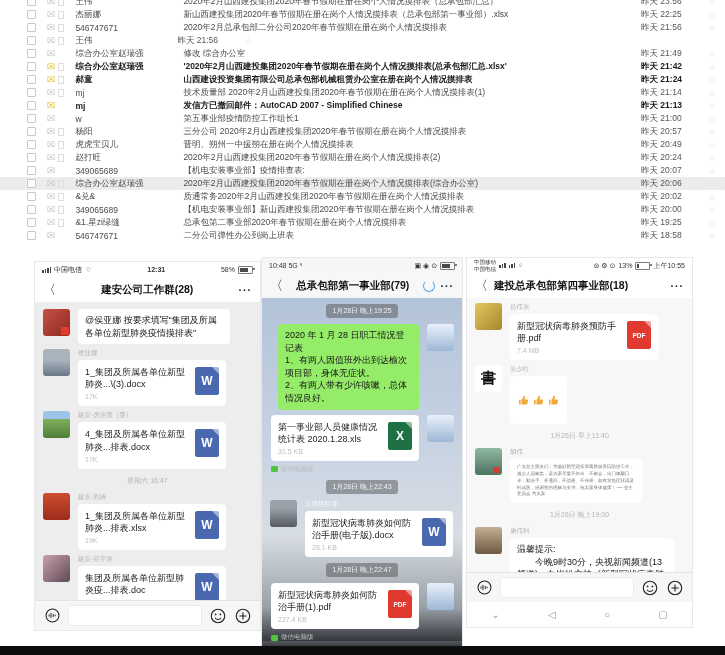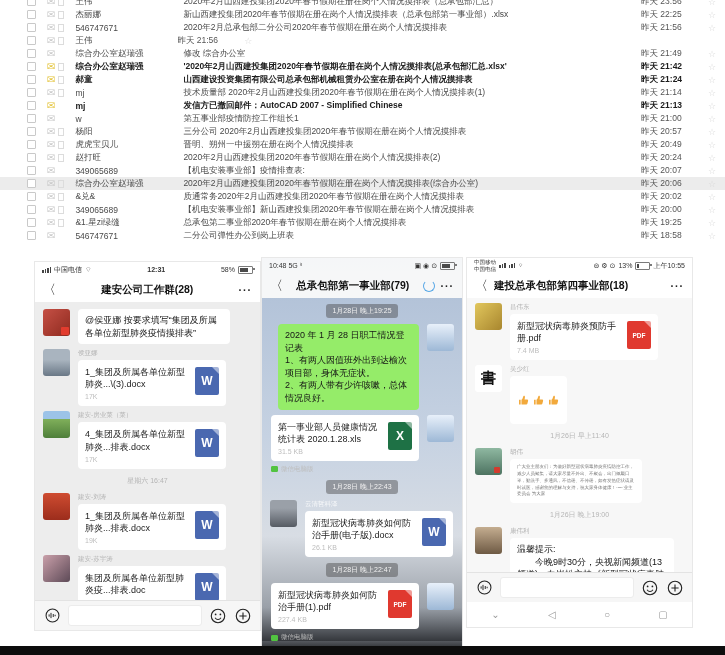--- a/index.html
+++ b/index.html
@@ -315,21 +315,21 @@
           <span class="ficon w">W</span>
         </div>
       </div>
     </div>
     <div class="divider">星期六 16:47</div>
     <div class="msg">
       <span class="avatar av-redfig"></span>
       <div class="mbody">
         <div class="sname">建安-刘涛</div>
         <div class="filecard">
-          <div class="ftitle">1_集团及所属各单位新型肺炎...排表.docx</div>
+          <div class="ftitle">1_集团及所属各单位新型肺炎...排表.xlsx</div>
           <div class="fsize">19K</div>
           <span class="ficon w">W</span>
         </div>
       </div>
     </div>
     <div class="msg">
       <span class="avatar av-people"></span>
       <div class="mbody">
         <div class="sname">建安-苏宇涛</div>
         <div class="filecard">

